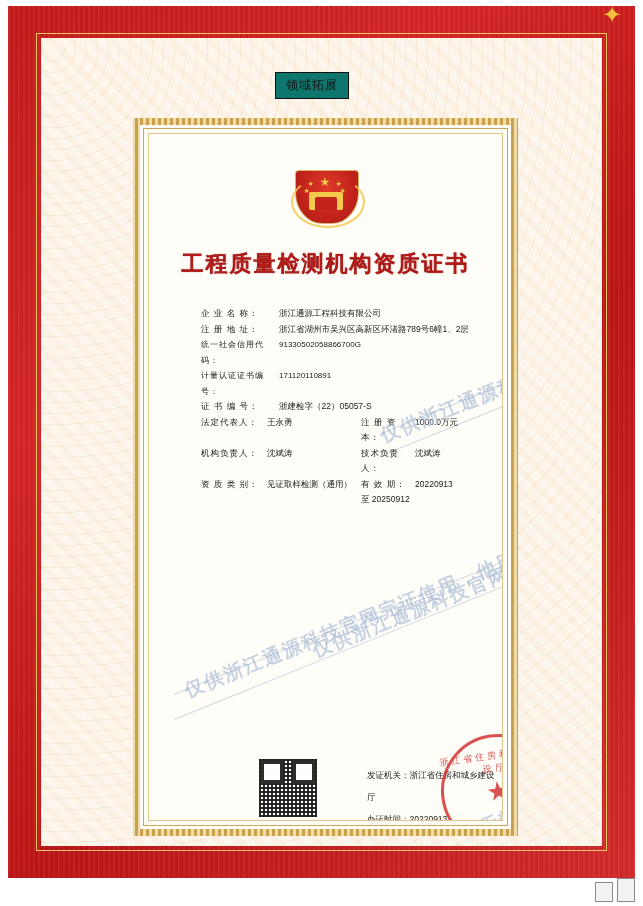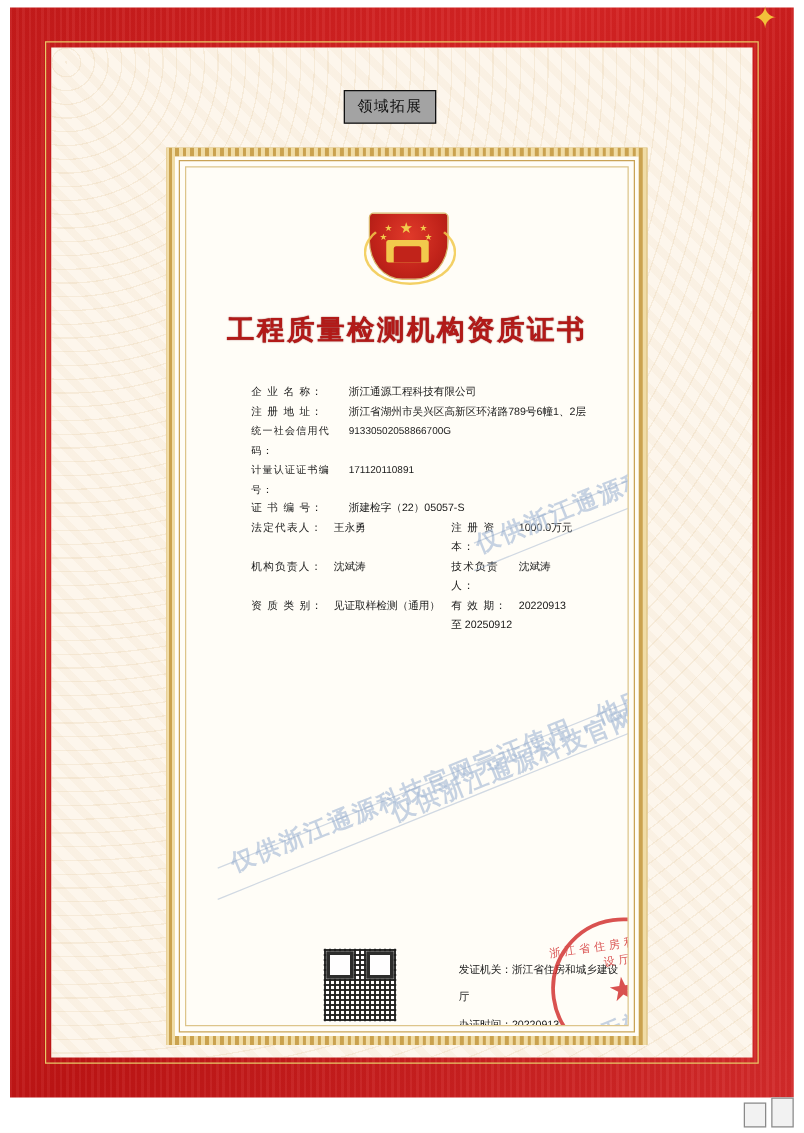--- a/index.html
+++ b/index.html
@@ -274,21 +274,21 @@
   }
   .wl1 { left:25px; top:560px; width:430px; transform:rotate(-22deg);}
   .wl2 { left:25px; top:585px; width:430px; transform:rotate(-22deg);}
   .wl3 { left:230px; top:300px; width:320px; transform:rotate(-22deg);}
   .wl4 { left:230px; top:322px; width:320px; transform:rotate(-22deg);}
 
   
   .tag {
     position:absolute;
     left:275px; top:72px;
-    background:#a3a3a3;
+    background:#0f766e;
     border:1px solid #111;
     padding:4px 10px;
     font-size:12px;
     color:#111;
     letter-spacing:1px;
     z-index:30;
   }
 
   
   .spark {

